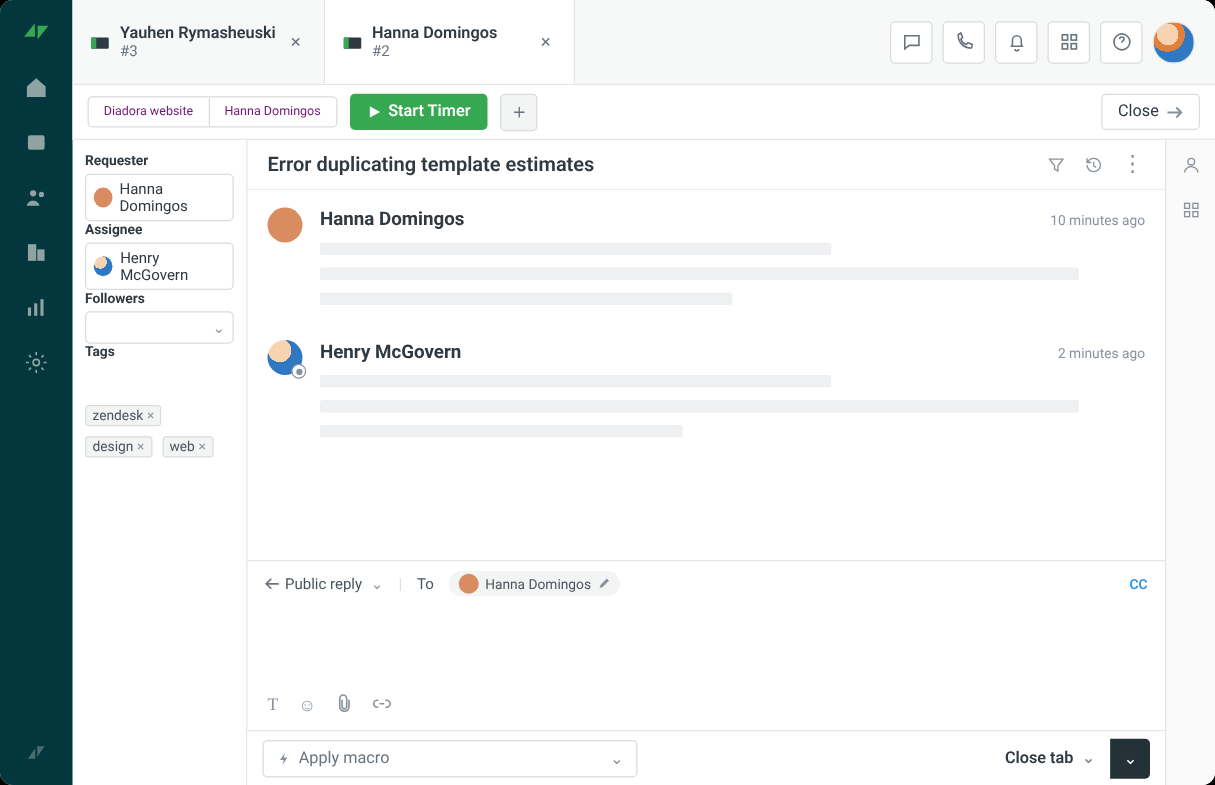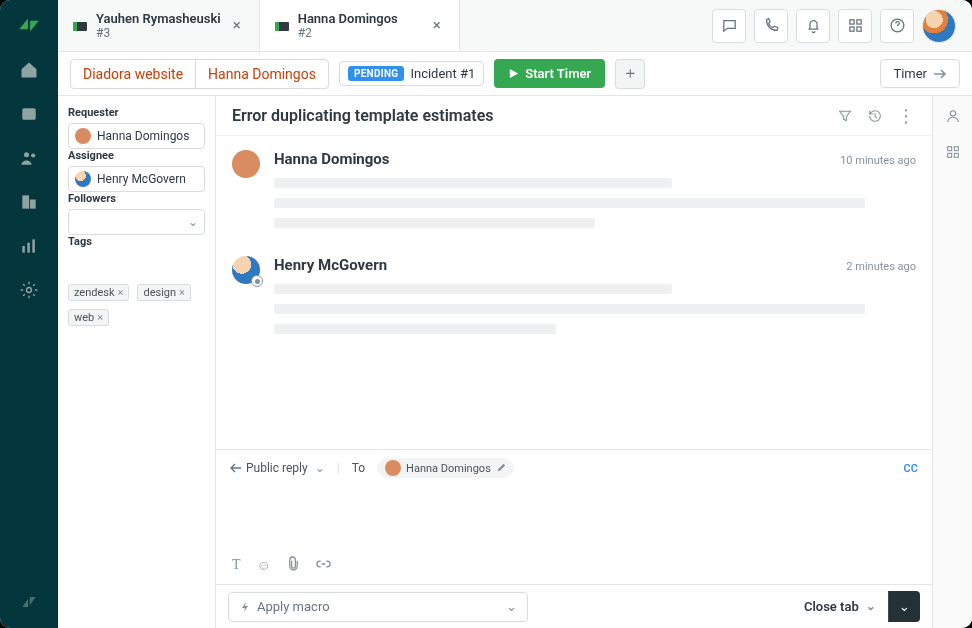--- a/index.html
+++ b/index.html
@@ -10,51 +10,51 @@
   .rail { width: 58px; background: #03363d; display: flex; flex-direction: column; align-items: center; padding-top: 12px; gap: 20px; color: #9aa; }
   .rail .logo { width: 26px; height: 26px; display:flex; align-items:center; justify-content:center;}
   .rail .rail-icon { width: 24px; height: 24px; display:flex; align-items:center; justify-content:center; color:#8fa3a3; cursor:pointer;}
   .rail .rail-icon svg { width: 20px; height: 20px; fill: currentColor; }
   .rail-spacer { flex: 1; }
 
   
   .main { flex: 1; display: flex; flex-direction: column; min-width: 0; }
 
   
-  .tabbar { height: 52px; border-bottom: 1px solid #e5e5e5; display:flex; align-items:stretch; background:#f7f8f8;}
+  .tabbar { height: 68px; border-bottom: 1px solid #e5e5e5; display:flex; align-items:stretch; background:#f7f8f8;}
   .tab { display:flex; align-items:center; gap:8px; padding:0 14px; border-right:1px solid #e5e5e5; min-width:200px; position:relative; cursor:pointer;}
   .tab.active { background:#fff;}
   .tab .tab-icon { width:16px; height:16px; display:inline-flex; align-items:center; justify-content:center;}
   .tab .tab-text { display:flex; flex-direction:column; line-height:1.2;}
   .tab .tab-title { font-size:13px; font-weight:600; color:#2f3941;}
   .tab .tab-sub { font-size:12px; color:#68737d;}
   .tab .tab-close { margin-left:auto; color:#68737d; font-size:15px; line-height:1; padding:4px;}
   .tabbar-spacer { flex:1;}
   .top-actions { display:flex; align-items:center; gap:8px; padding:0 16px;}
   .icon-btn { width:34px; height:34px; border:1px solid #d8dcde; border-radius:4px; background:#fff; display:flex; align-items:center; justify-content:center; color:#68737d; cursor:pointer;}
   .icon-btn svg { width:17px; height:17px; stroke:currentColor; fill:none; stroke-width:1.8;}
   .avatar-img { width:34px; height:34px; border-radius:50%; background: radial-gradient(circle at 35% 30%, #f7d3b0 0 28%, #e0803a 28% 45%, #2f78c2 45% 100%); border:1px solid #e5e5e5;}
 
   
   .crumb-row { height:44px; display:flex; align-items:center; gap:10px; padding:0 12px; border-bottom:1px solid #e5e5e5; background:#fff;}
   .crumb-group { display:flex; border:1px solid #d8dcde; border-radius:4px; overflow:hidden;}
-  .crumb { padding:6px 12px; font-size:14px; color:#c2410c; border-right:1px solid #d8dcde;}
+  .crumb { padding:6px 12px; font-size:10px; color:#701a75; border-right:1px solid #d8dcde;}
   .crumb:last-child { border-right:none;}
   .incident-group { display:flex; align-items:center; gap:6px; border:1px solid #d8dcde; border-radius:4px; padding:4px 8px;}
   .badge-pending { background:#3091ec; color:#fff; font-size:10px; font-weight:700; padding:2px 6px; border-radius:3px; letter-spacing:.3px;}
   .incident-label { font-size:13px; color:#2f3941;}
   .start-timer { background:#36a851; color:#fff; border:none; border-radius:4px; padding:7px 14px; font-size:13px; font-weight:600; display:flex; align-items:center; gap:6px; cursor:pointer;}
   .square-add { width:30px; height:30px; border:1px solid #d8dcde; background:#f3f4f4; border-radius:4px; display:flex; align-items:center; justify-content:center; font-size:16px; color:#68737d; cursor:pointer;}
   .next-btn { margin-left:auto; border:1px solid #d8dcde; background:#fff; border-radius:4px; padding:6px 12px; font-size:13px; color:#2f3941; display:flex; align-items:center; gap:6px; cursor:pointer;}
 
   
   .body { flex:1; display:flex; min-height:0;}
 
   
-  .props { width:158px; border-right:1px solid #e5e5e5; padding:10px; font-size:12px; color:#2f3941; overflow:auto;}
+  .props { width:140px; border-right:1px solid #e5e5e5; padding:10px; font-size:12px; color:#2f3941; overflow:auto;}
   .props-label { font-size:11px; font-weight:700; color:#2f3941; margin-top:0; margin-bottom:4px;}
   .props-label:first-child { margin-top:0;}
   .field { border:1px solid #d8dcde; border-radius:4px; padding:4px 6px; display:flex; align-items:center; gap:6px; font-size:12px; background:#fff;}
   .avatar-xs { width:16px; height:16px; border-radius:50%; background:#d98c5f;}
   .avatar-xs.henry { background: radial-gradient(circle at 35% 30%, #f7d3b0 0 35%, #2f78c2 35% 100%);}
   .select-field { border:1px solid #d8dcde; border-radius:4px; height:26px; display:flex; align-items:center; justify-content:flex-end; padding:0 6px; color:#87929d;}
   .tags { display:flex; flex-wrap:wrap; gap:8px;margin-top:36px;}
   .tag { background:#f3f4f4; border:1px solid #d8dcde; border-radius:3px; font-size:11px; padding:1px 5px; display:flex; align-items:center; gap:3px; color:#49545c;}
   .tag .x { color:#87929d; font-size:11px;}
 
@@ -226,33 +226,29 @@
           </div>
         <div class="avatar-img"></div>
       </div>
     </div>
 
     <div class="crumb-row">
       <div class="crumb-group">
         <div class="crumb">Diadora website</div>
         <div class="crumb">Hanna Domingos</div>
       </div>
-      <div class="incident-group">
-        <span class="badge-pending">PENDING</span>
-        <span class="incident-label">Incident #1</span>
-      </div>
       <button class="start-timer">
         <svg width="11" height="11" viewBox="0 0 12 12">
             <path d="M2 1 L11 6 L2 11 Z" fill="#fff"></path>
           </svg>
         <span>Start Timer</span>
       </button>
       <div class="square-add">＋</div>
       <button class="next-btn">
-        <span>Timer</span>
+        <span>Close</span>
         <svg width="14" height="10" viewBox="0 0 14 10">
             <path d="M1 5h11M8 1l4 4-4 4" stroke="#87929d" fill="none" stroke-width="1.6"></path>
           </svg>
       </button>
     </div>
 
     <div class="body">
 
       <div class="props">
         <div class="props-label">Requester</div>

